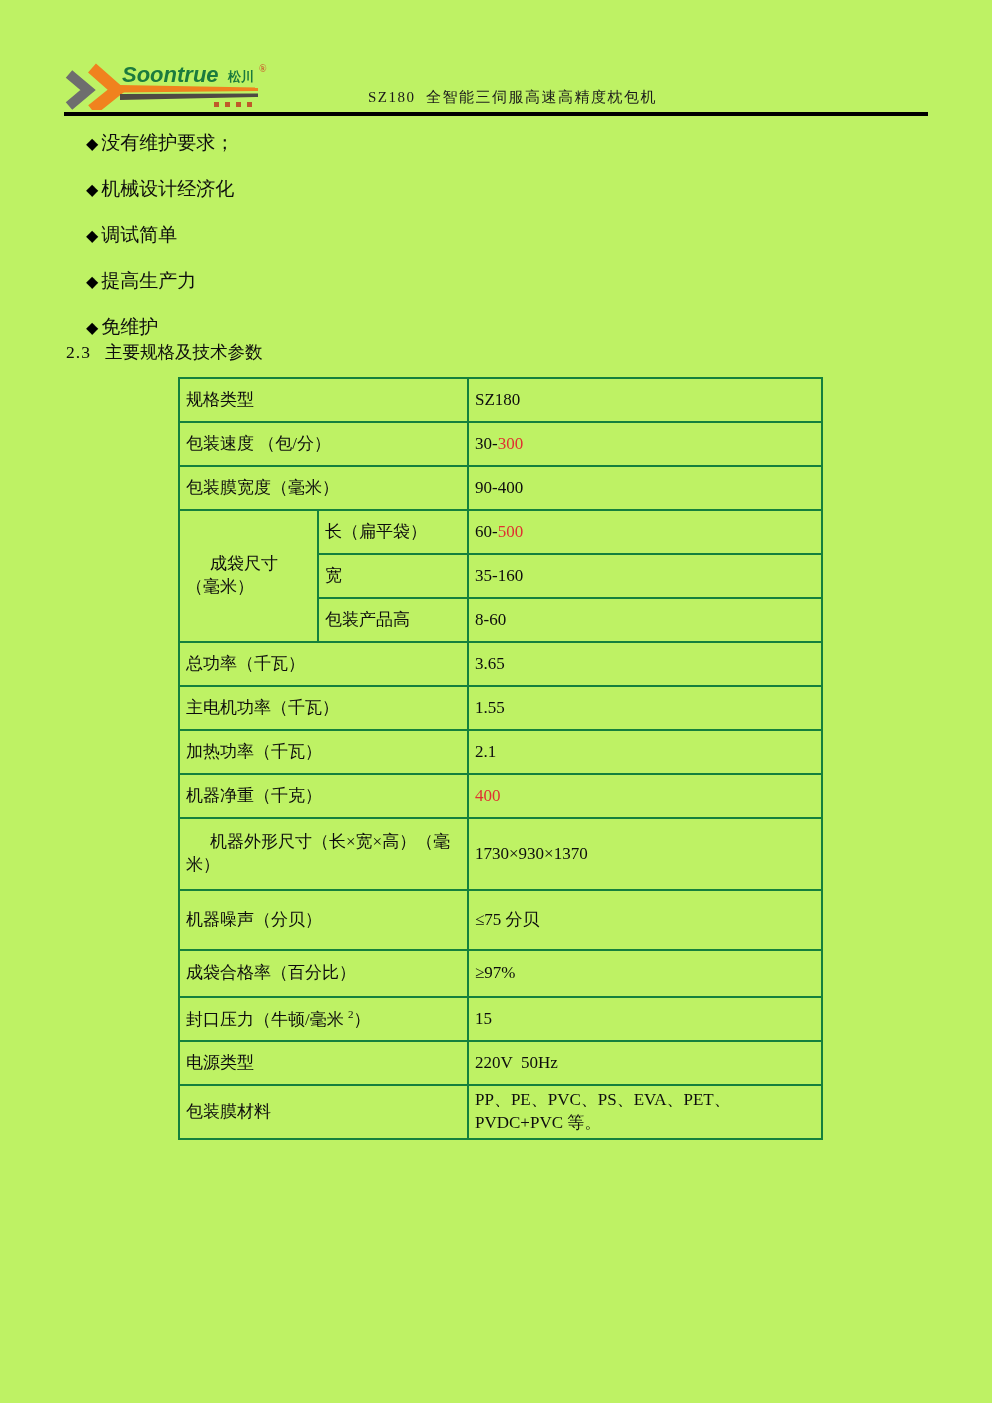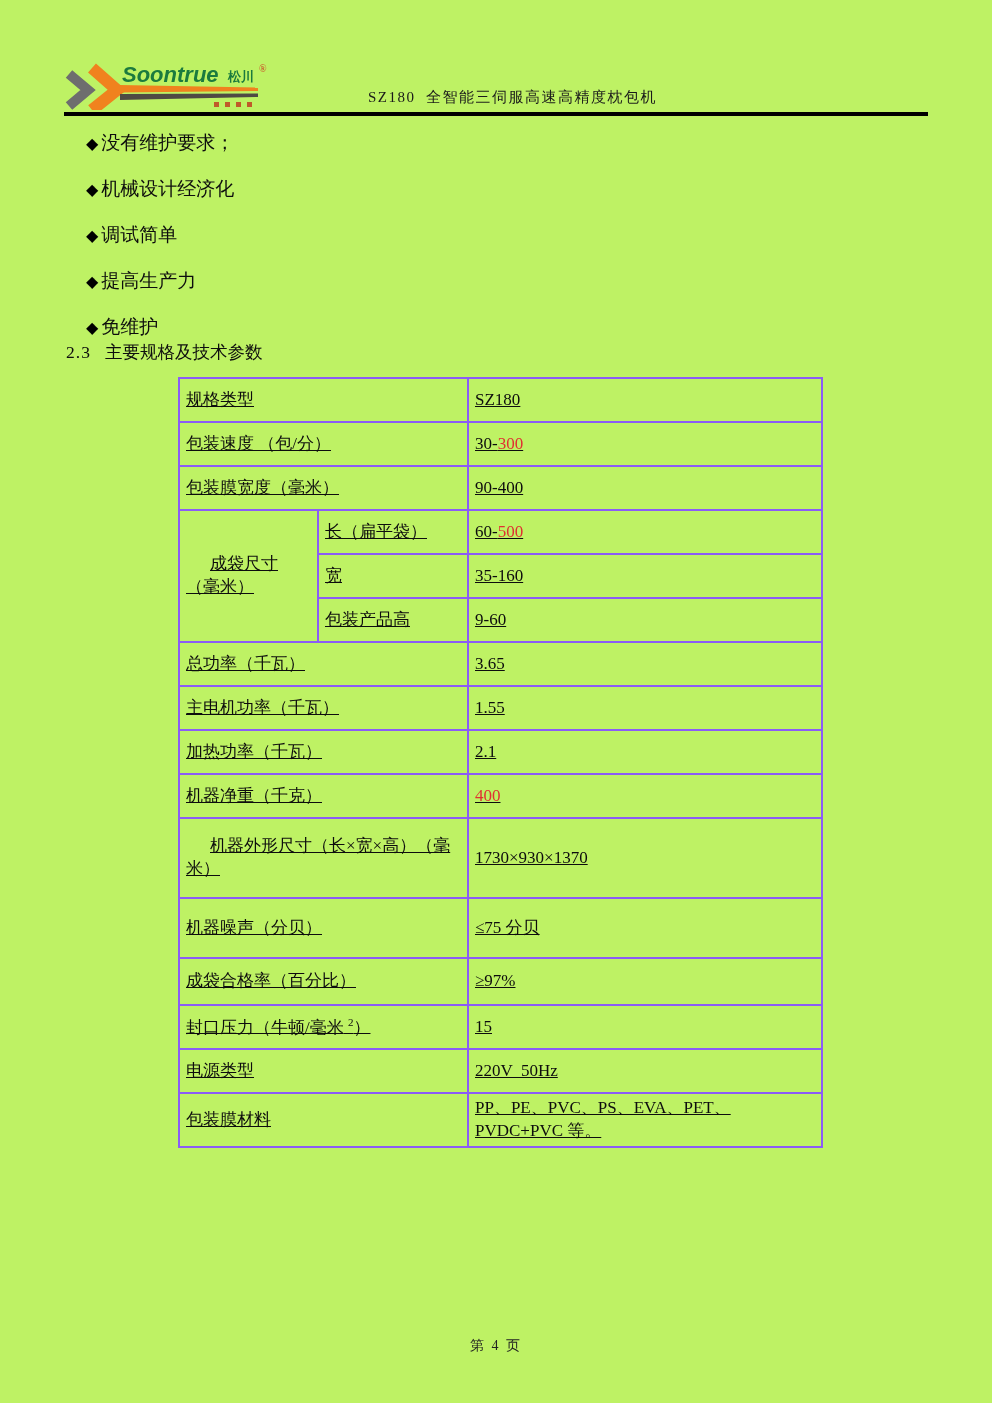--- a/index.html
+++ b/index.html
@@ -19,31 +19,31 @@
   .feature-item{height:46px;display:flex;align-items:center;font-size:19px;color:#0d0d0d;}
   .bullet{font-size:16px;margin-right:3px;color:#000;}
   
   .section-heading{position:absolute;left:66px;top:340px;font-size:17.5px;color:#0d0d0d;}
   .section-heading .num{margin-right:14px;letter-spacing:1px;margin-top:39px;}
   
   .spec-table{
     position:absolute;left:178px;top:377px;width:643px;
     border-collapse:collapse;table-layout:fixed;font-size:17px;color:#0d0d0d;
   }
-  .spec-table td{border:2px solid #8b5cf6;vertical-align:middle;padding:0 6px;line-height:1.35;text-decoration:underline;}
+  .spec-table td{border:2px solid #15803d;vertical-align:middle;padding:0 6px;line-height:1.35;}
   .lbl{padding-left:26px;}
   .lbl-flush{padding-left:7px;}
   .lbl-indent{padding-left:4px;text-indent:24px;}
   .val{padding-left:10px;}
   .val-offset{padding-left:52px;}
   .red{color:#e03131;}
   .pre{white-space:pre-wrap;}
   sup{font-size:11px;}
   tr.rh{height:44px;}
-  tr.rh-tall{height:80px;}
+  tr.rh-tall{height:72px;}
   tr.rh-46{height:60px;}
   tr.rh-47{height:47px;padding-left:24px;}
   tr.rh-54{height:54px;}
   
   .note{
     position:absolute;left:64px;top:1126px;width:866px;
     font-size:17.5px;line-height:43px;text-align:justify;text-indent:43px;color:#0d0d0d;
   }
   
   .footer{position:absolute;left:0;top:1337px;width:100%;text-align:center;
@@ -124,21 +124,21 @@
       <td rowspan="3" class="lbl-indent">成袋尺寸（毫米）</td>
       <td class="val">长（扁平袋）</td>
       <td class="val"><span>60-</span><span class="red">500</span></td>
     </tr>
     <tr class="rh">
       <td class="val">宽</td>
       <td class="val">35-160</td>
     </tr>
     <tr class="rh">
       <td class="val">包装产品高</td>
-      <td class="val">9-60</td>
+      <td class="val">8-60</td>
     </tr>
     <tr class="rh">
       <td colspan="2" class="lbl">总功率（千瓦）</td>
       <td class="val">3.65</td>
     </tr>
     <tr class="rh">
       <td colspan="2" class="lbl">主电机功率（千瓦）</td>
       <td class="val">1.55</td>
     </tr>
     <tr class="rh">
@@ -170,15 +170,14 @@
       <td class="val pre">220V  50Hz</td>
     </tr>
     <tr class="rh-54">
       <td colspan="2" class="lbl-flush">包装膜材料</td>
       <td class="val">PP、PE、PVC、PS、EVA、PET、PVDC+PVC 等。</td>
     </tr>
   </tbody>
     </table>
 
 
-  <div class="footer">第 4 页</div>
 
 </div>
 
 </body></html>

